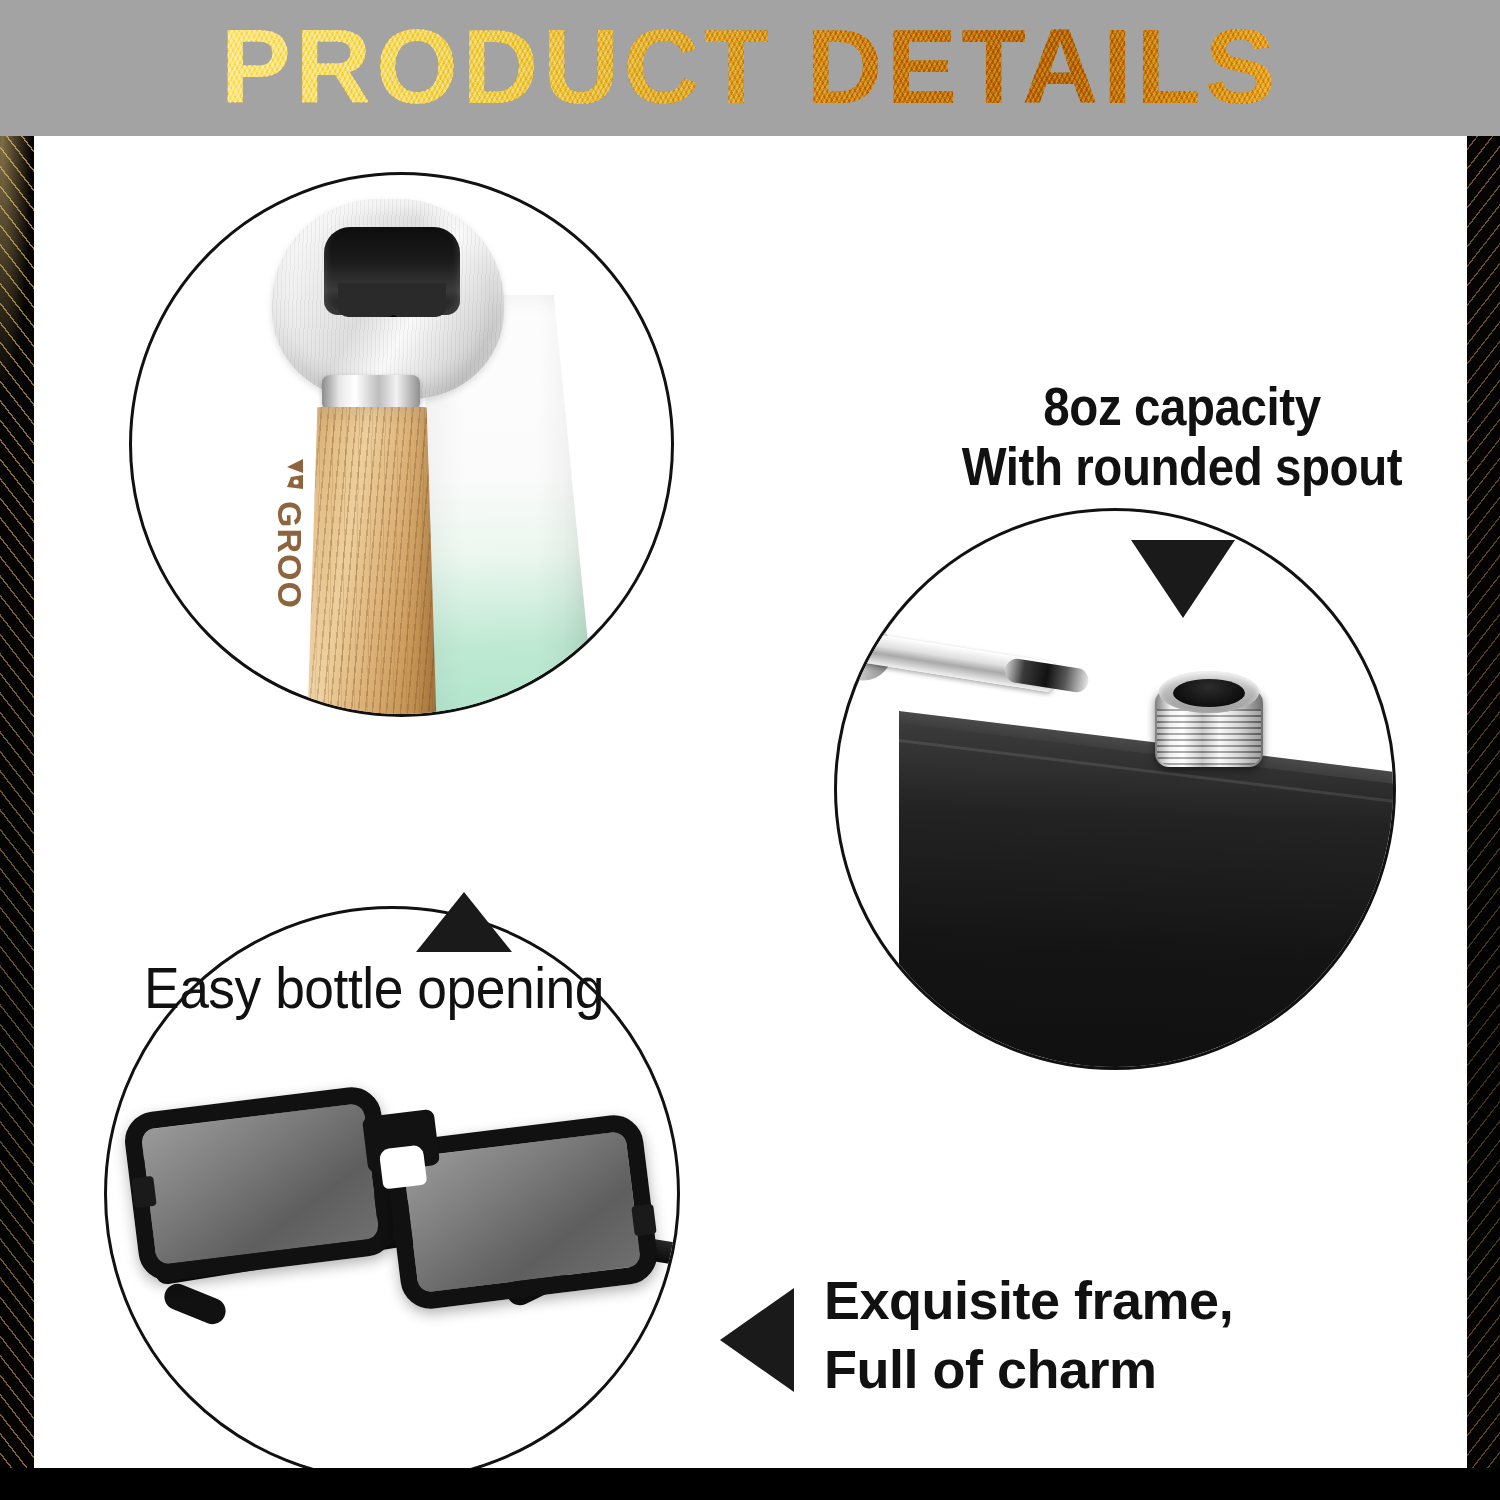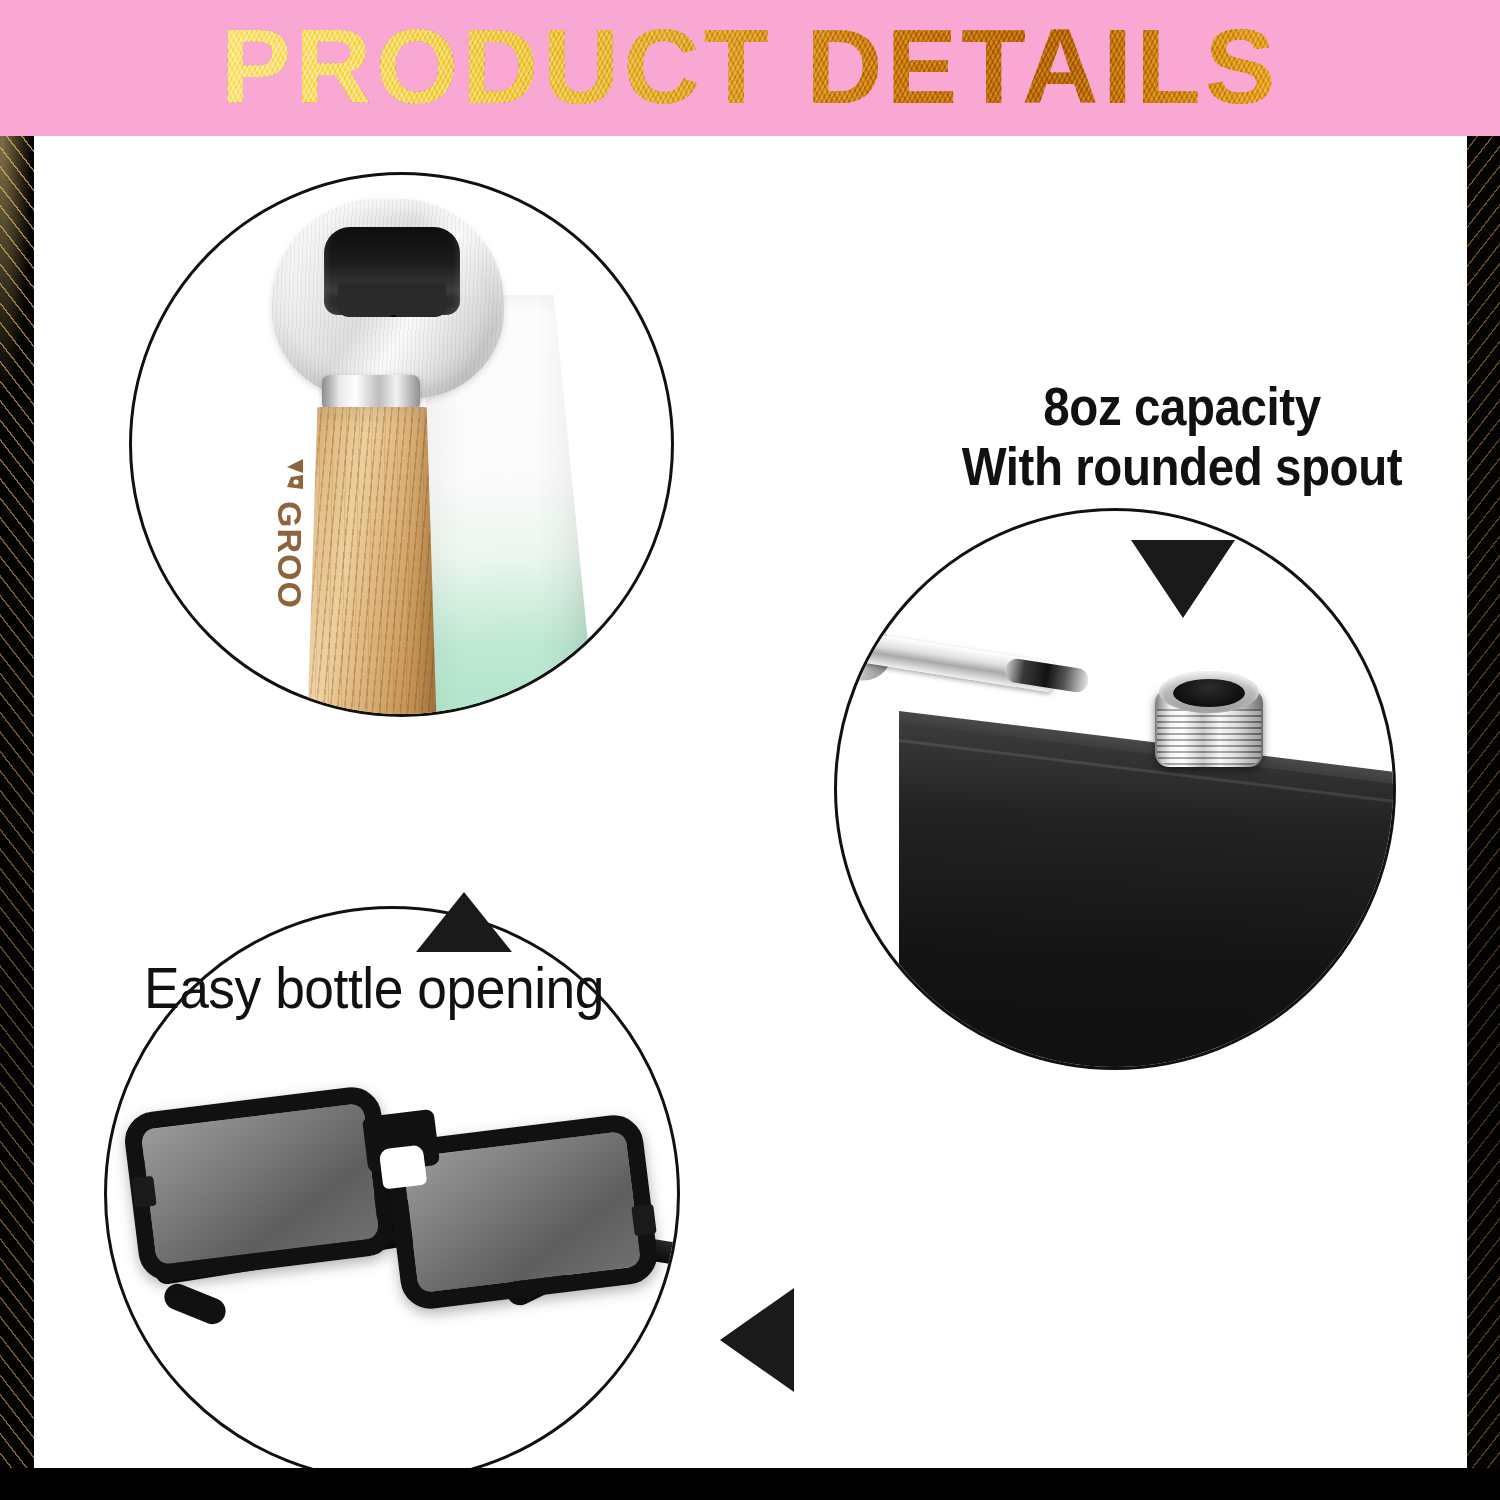--- a/index.html
+++ b/index.html
@@ -1,21 +1,21 @@
 <!DOCTYPE html>
 <html><head>
 <meta charset="utf-8">
 <style>
   html,body{margin:0;padding:0;background:#000;}
   body{width:1500px;height:1500px;overflow:hidden;font-family:"Liberation Sans",sans-serif;}
 
   #stage{position:relative;width:1500px;height:1500px;background:#000;overflow:hidden;}
 
   
-  .header{position:absolute;left:0;top:0;width:1500px;height:136px;background:#f9a8d4;
+  .header{position:absolute;left:0;top:0;width:1500px;height:136px;background:#a3a3a3;
           display:flex;align-items:center;justify-content:center;overflow:hidden;}
   .header-title{
     font-family:"Liberation Sans",sans-serif;
     font-weight:700;font-size:106px;letter-spacing:4px;line-height:1;
     margin:0;padding:0 0 4px 0;
     background-image:
       repeating-linear-gradient(118deg, rgba(120,72,16,.55) 0 2px, rgba(255,255,255,.10) 2px 4px),
       repeating-linear-gradient(62deg, rgba(90,52,8,.45) 0 2px, rgba(255,240,190,.18) 2px 5px),
       linear-gradient(90deg,#f3e4a4 0%,#eddc92 14%,#e3cb74 30%,#cfa64a 48%,#b8832c 64%,#a8731f 80%,#c59535 92%,#d9ab4c 100%);
     background-blend-mode:overlay, soft-light, normal;
@@ -247,19 +247,21 @@
         <div class="bridge"></div>
         <div class="nosepad"></div>
         <div class="hinge a"></div>
         <div class="hinge b"></div>
       </div>
     </div>
 
     <div class="callout" id="t-capacity">8oz capacity
 With rounded spout</div>
     <div class="callout" id="t-opening">Easy bottle opening</div>
+    <div class="callout" id="t-frame">Exquisite frame,
+Full of charm</div>
 
     <div class="arrow down" id="a-capacity"></div>
     <div class="arrow up" id="a-opening"></div>
     <div class="arrow left" id="a-frame"></div>
 
   </div>
 </div>
 
 </body></html>

